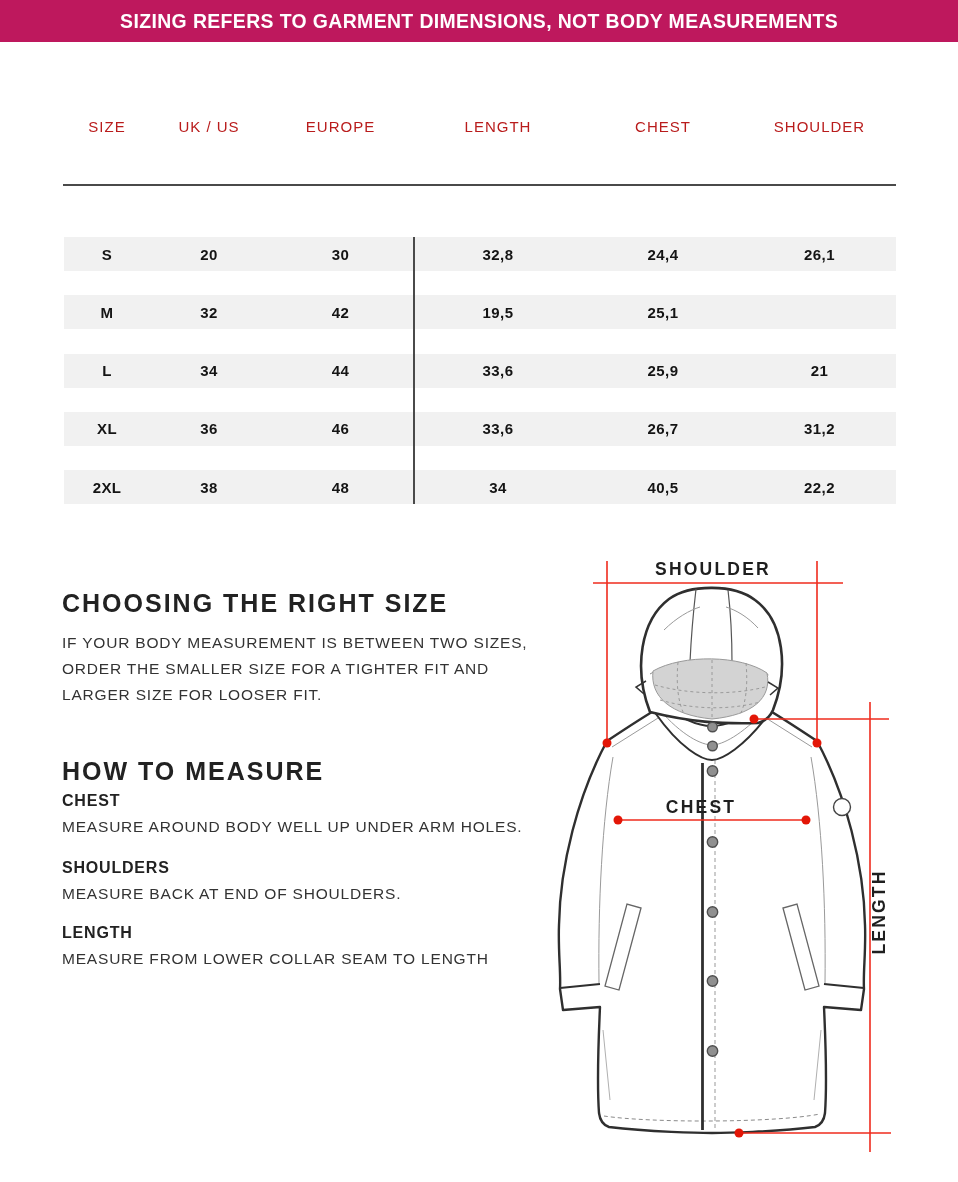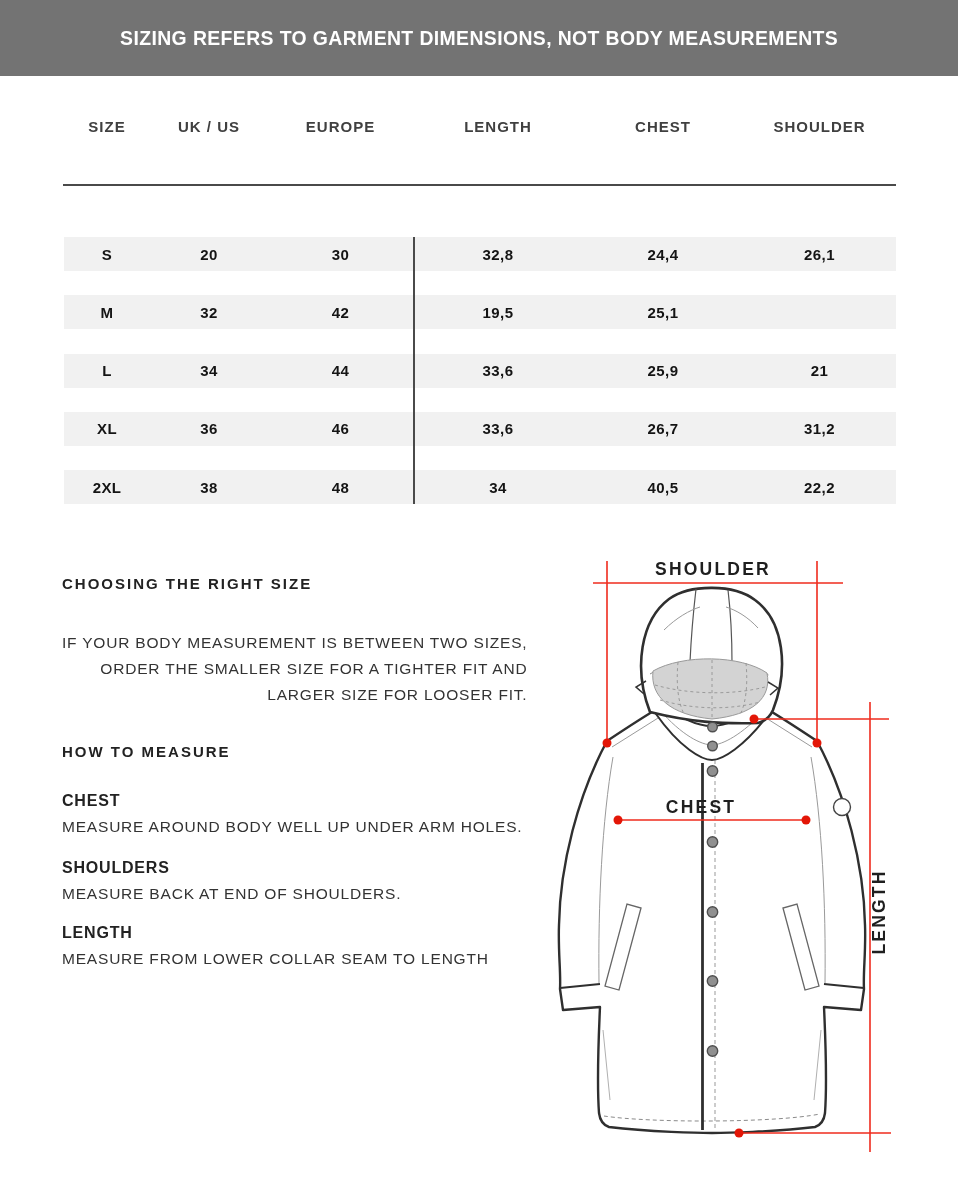--- a/index.html
+++ b/index.html
@@ -4,47 +4,47 @@
 <style>
   * { margin:0; padding:0; box-sizing:border-box; }
   html,body { background:#ffffff; }
   .page {
     position:relative; width:958px; height:1182px; margin:0 auto;
     background:#ffffff; overflow:hidden;
     font-family:"Liberation Sans", sans-serif; color:#1c1c1c;
   }
   
   .banner {
-    position:absolute; left:0; top:0; width:958px; height:76px;
-    background:#737373; display:flex; align-items:center; justify-content:center;
+    position:absolute; left:0; top:0; width:958px; height:42px;
+    background:#be185d; display:flex; align-items:center; justify-content:center;
   }
   .banner span {
     color:#ffffff; font-size:20px; font-weight:bold; letter-spacing:.4px;
     transform:scaleX(.97); white-space:nowrap;
   }
   
   .thead { position:absolute; left:64px; top:112px; width:832px; display:flex; }
   .thead .cell {
     height:28px; display:flex; align-items:center; justify-content:center;
-    font-size:15px; font-weight:bold; letter-spacing:1px; color:#404040;
+    font-size:15px; font-weight:normal; letter-spacing:1px; color:#b91c1c;
   }
   .c0{width:86px}.c1{width:118px}.c2{width:145px}.c3{width:170px}.c4{width:160px}.c5{width:153px}
   .head-rule { position:absolute; left:63px; top:184px; width:833px; height:2px; background:#4a4a4a; }
   .tbody { position:absolute; left:64px; top:237px; width:832px; }
   .trow {
     display:flex; height:34px; margin-bottom:24.3px; background:#f1f1f1;
   }
   .trow .cell {
     display:flex; align-items:center; justify-content:center;
     font-size:15px; font-weight:bold; color:#141414; letter-spacing:.4px;
   }
   .col-divider { position:absolute; left:413px; top:237px; width:2px; height:267px; background:#4a4a4a; }
   
-  .sec-title { position:absolute; left:62px; font-size:15px; font-weight:bold; letter-spacing:2px; color:#222; }
-  .body-line { font-size:15.5px; color:#333; letter-spacing:.8px; line-height:26px;text-align:right; }
+  .sec-title { position:absolute; left:62px; font-size:25px; font-weight:bold; letter-spacing:2px; color:#222;margin-top:14px; }
+  .body-line { font-size:15.5px; color:#333; letter-spacing:.8px; line-height:26px; }
   .para { position:absolute; left:62px; }
   .sub-label { font-size:16px; font-weight:bold; letter-spacing:.8px; color:#222; }
   .abs { position:absolute; left:62px; }
   
   .diagram { position:absolute; left:540px; top:550px; width:418px; height:632px; }
   .measure-label { font-size:17.5px; font-weight:bold; letter-spacing:2.2px; fill:#1f1f1f; }
 </style>
 </head>
 <body>
 

